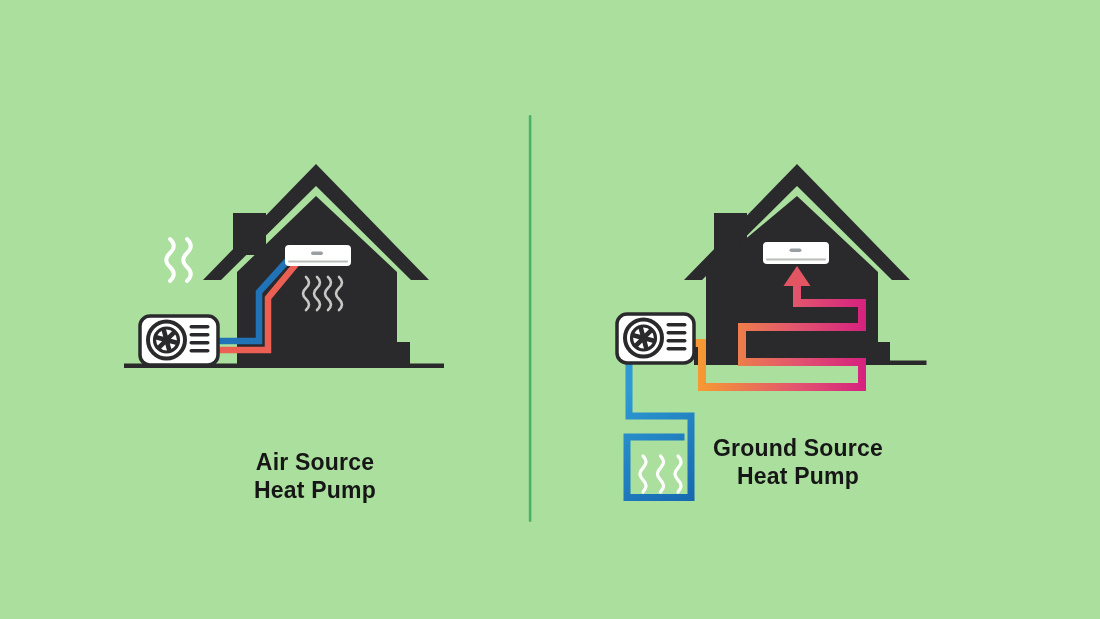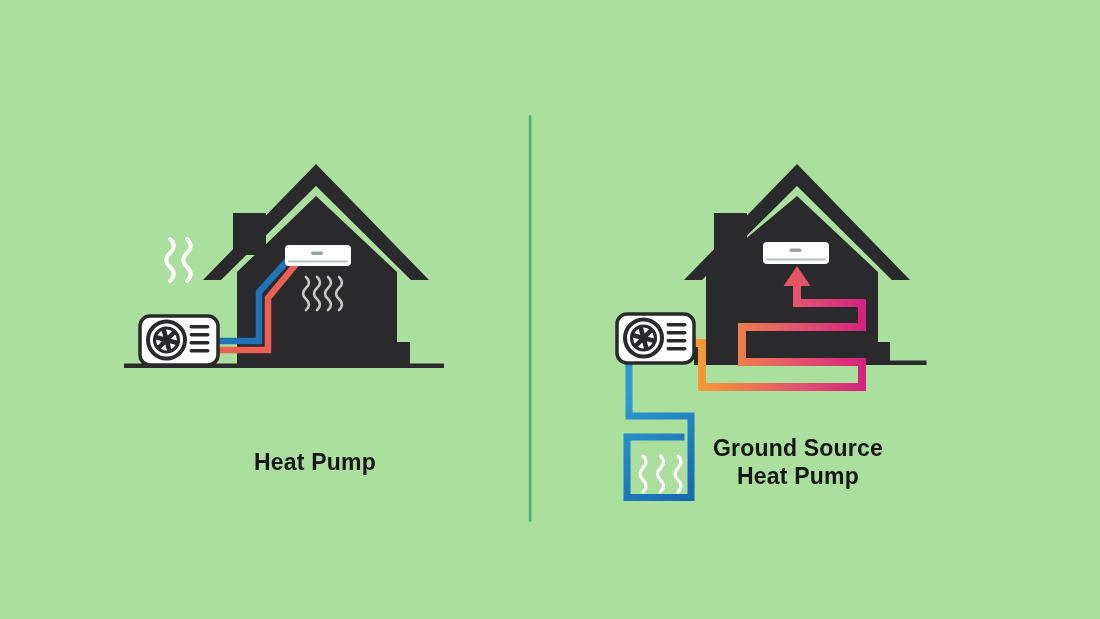--- a/index.html
+++ b/index.html
@@ -121,20 +121,21 @@
           <rect class="grille" x="666.5" y="323" width="20" height="3.6" rx="1.8"></rect>
           <rect class="grille" x="666.5" y="331" width="20" height="3.6" rx="1.8"></rect>
           <rect class="grille" x="666.5" y="339" width="20" height="3.6" rx="1.8"></rect>
           <rect class="grille" x="666.5" y="347" width="20" height="3.6" rx="1.8"></rect>
         </g>
       </g>
     </g>
   </svg>
 
   <div class="label" style="left:315px;top:448px">
+    <div>Air Source</div>
     <div>Heat Pump</div>
   </div>
   <div class="label" style="left:798px;top:434px">
     <div>Ground Source</div>
     <div>Heat Pump</div>
   </div>
 
 </div>
 
 </body></html>

